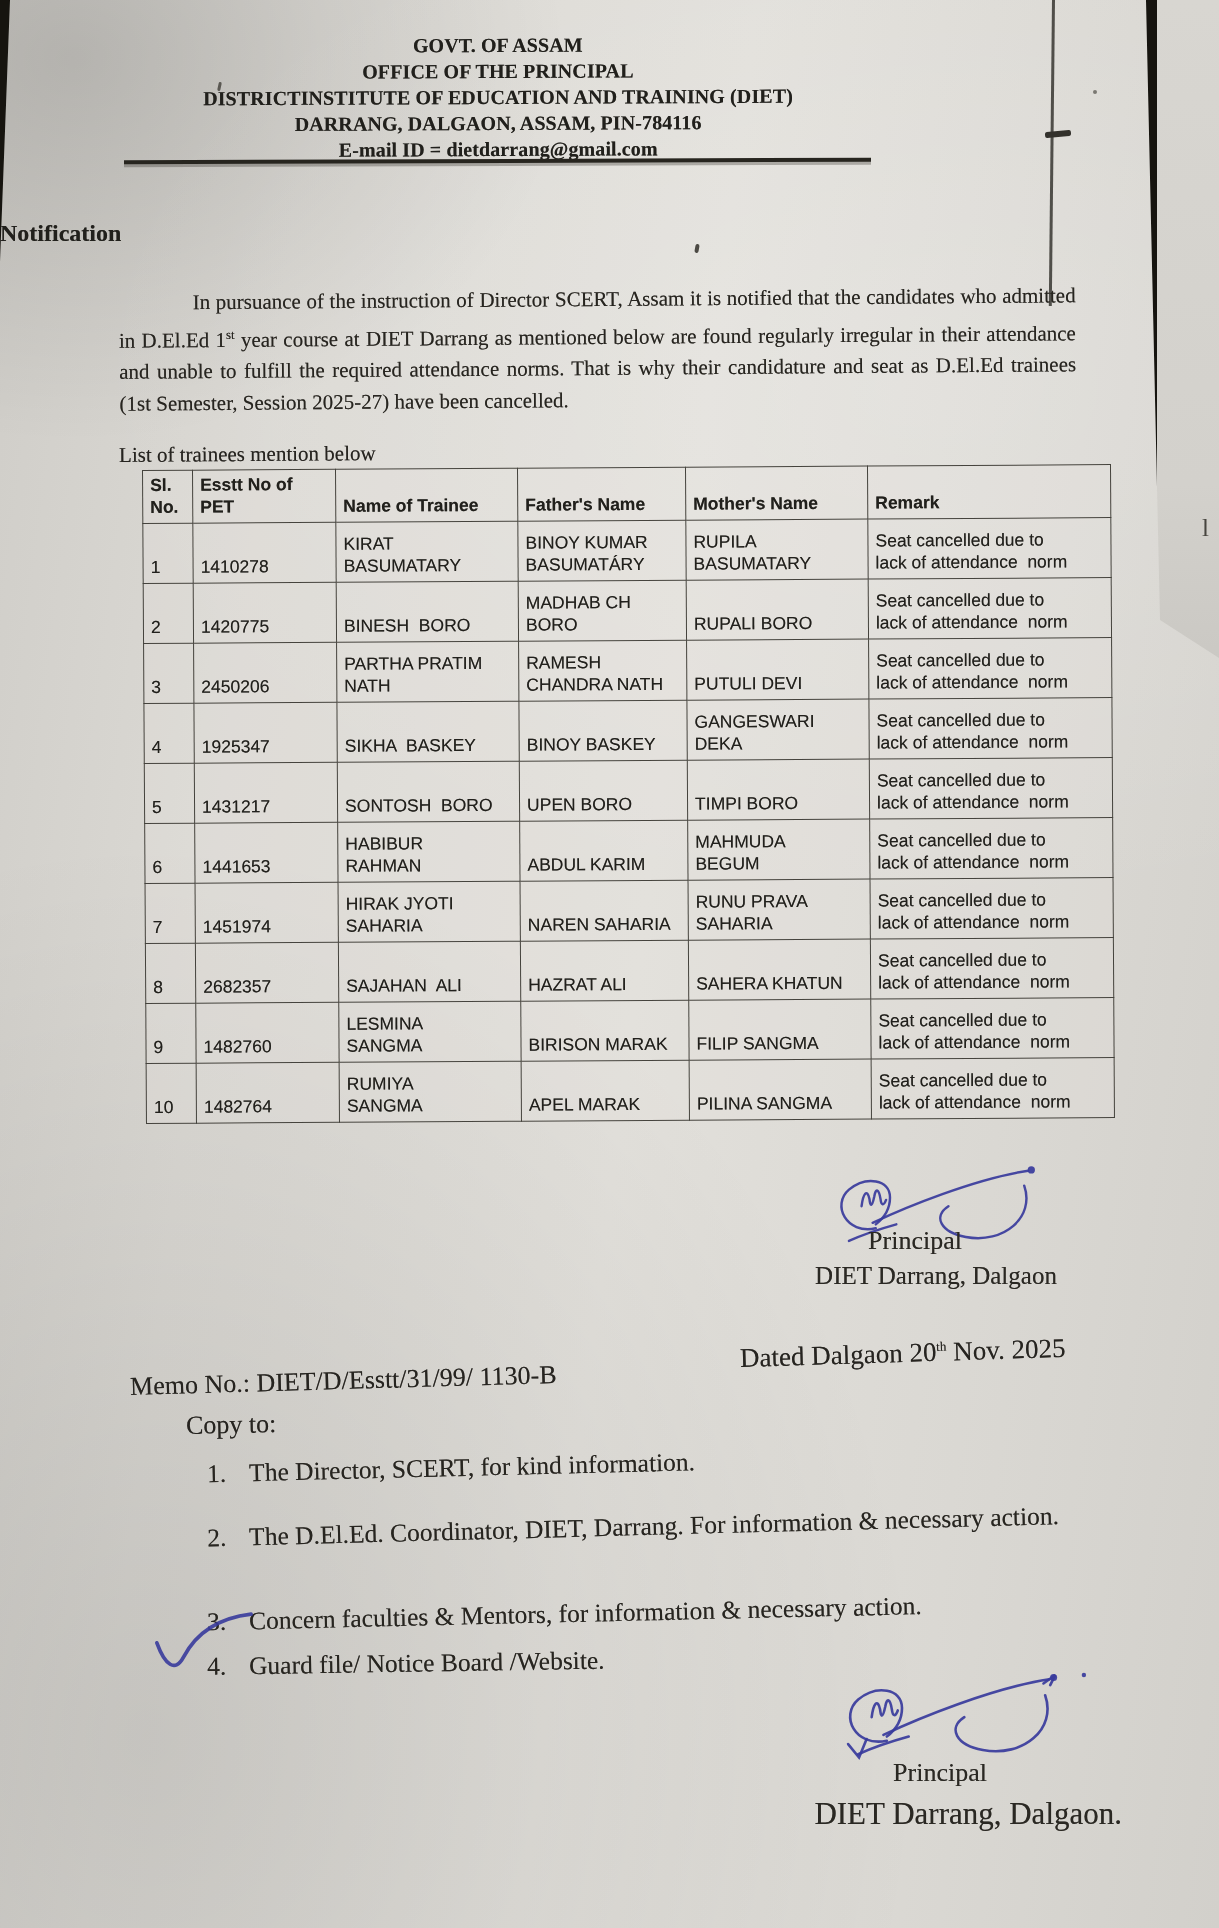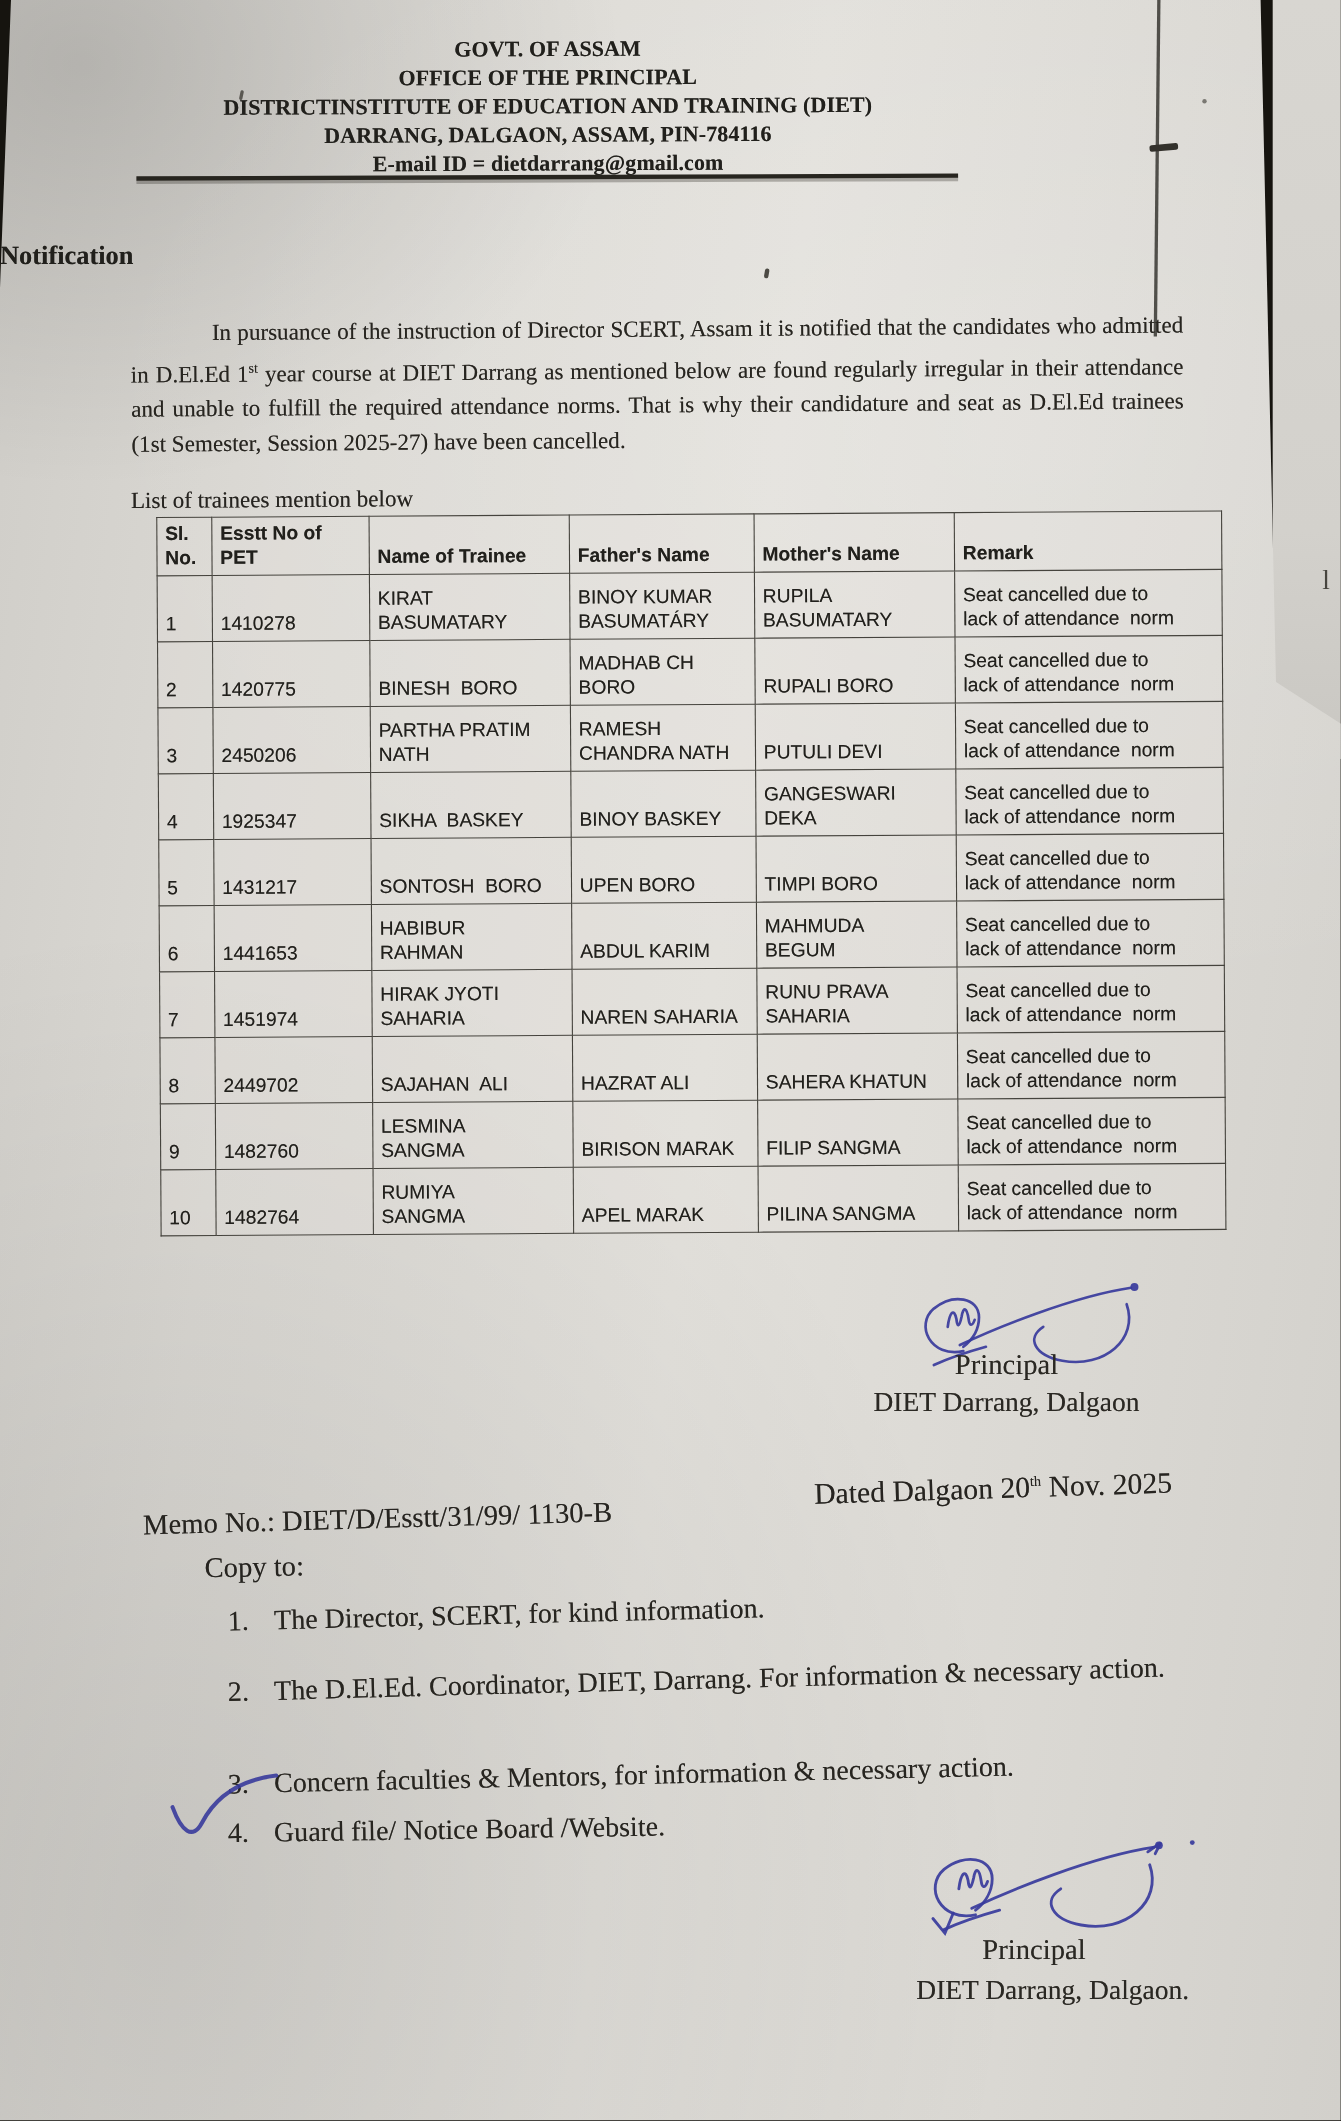--- a/index.html
+++ b/index.html
@@ -91,23 +91,23 @@
   .trainee-table .center { }
 
   
   .sig { position:absolute; }
   .sig path { fill:none; stroke:var(--ink,#3c3f9e); stroke-width:3.1; stroke-linecap:round; opacity:0.92; }
   .sig .blob { fill:var(--ink,#3c3f9e); stroke:none; opacity:0.92; }
   .sig1 { left:800px; top:1152px; }
   .sig2 { left:806px; top:1658px; }
   .sig-label { position:absolute; text-align:center; color:#2a2823; }
   .lbl-principal-1 { left:765px; top:1226px; width:300px; font-size:26px; }
-  .lbl-diet-1      { left:765px; top:1262px; width:300px; font-size:25px; }
+  .lbl-diet-1      { left:786px; top:1262px; width:300px; font-size:25px; }
   .lbl-principal-2 { left:790px; top:1758px; width:300px; font-size:26px; }
-  .lbl-diet-2      { left:792px; top:1796px; width:330px; font-size:25px; }
+  .lbl-diet-2      { left:792px; top:1796px; width:330px; font-size:31px;text-align:right; }
 
   
   .memo-label { position:absolute; left:130px; top:1366px; font-size:26px; transform:rotate(-1.6deg); }
   .memo-date  { position:absolute; left:740px; top:1338px; font-size:27px; transform:rotate(-1.8deg); }
   .copy-heading { position:absolute; left:186px; top:1410px; font-size:26px; transform:rotate(-1.2deg); }
   .copy-list { position:absolute; left:205px; top:1420px; width:960px; height:330px; }
   .copy-item { position:absolute; padding-left:44px; font-size:25.5px; line-height:34px; width:960px; color:#272520; }
   .copy-item .num { position:absolute; left:2px; top:0; }
   .copy-item:nth-of-type(1) { top:25px;  transform:rotate(-1.4deg); }
   .copy-item:nth-of-type(2) { top:77px;  width:912px; line-height:57px; transform:rotate(-1.5deg); }
@@ -240,21 +240,21 @@
             <td>HIRAK JYOTI
 SAHARIA</td>
             <td>NAREN SAHARIA</td>
             <td>RUNU PRAVA
 SAHARIA</td>
             <td>Seat cancelled due to
 lack of attendance  norm</td>
           </tr>
           <tr>
             <td class="center">8</td>
-            <td class="center">2449702</td>
+            <td class="center">2682357</td>
             <td>SAJAHAN  ALI</td>
             <td>HAZRAT ALI</td>
             <td>SAHERA KHATUN</td>
             <td>Seat cancelled due to
 lack of attendance  norm</td>
           </tr>
           <tr>
             <td class="center">9</td>
             <td class="center">1482760</td>
             <td>LESMINA

